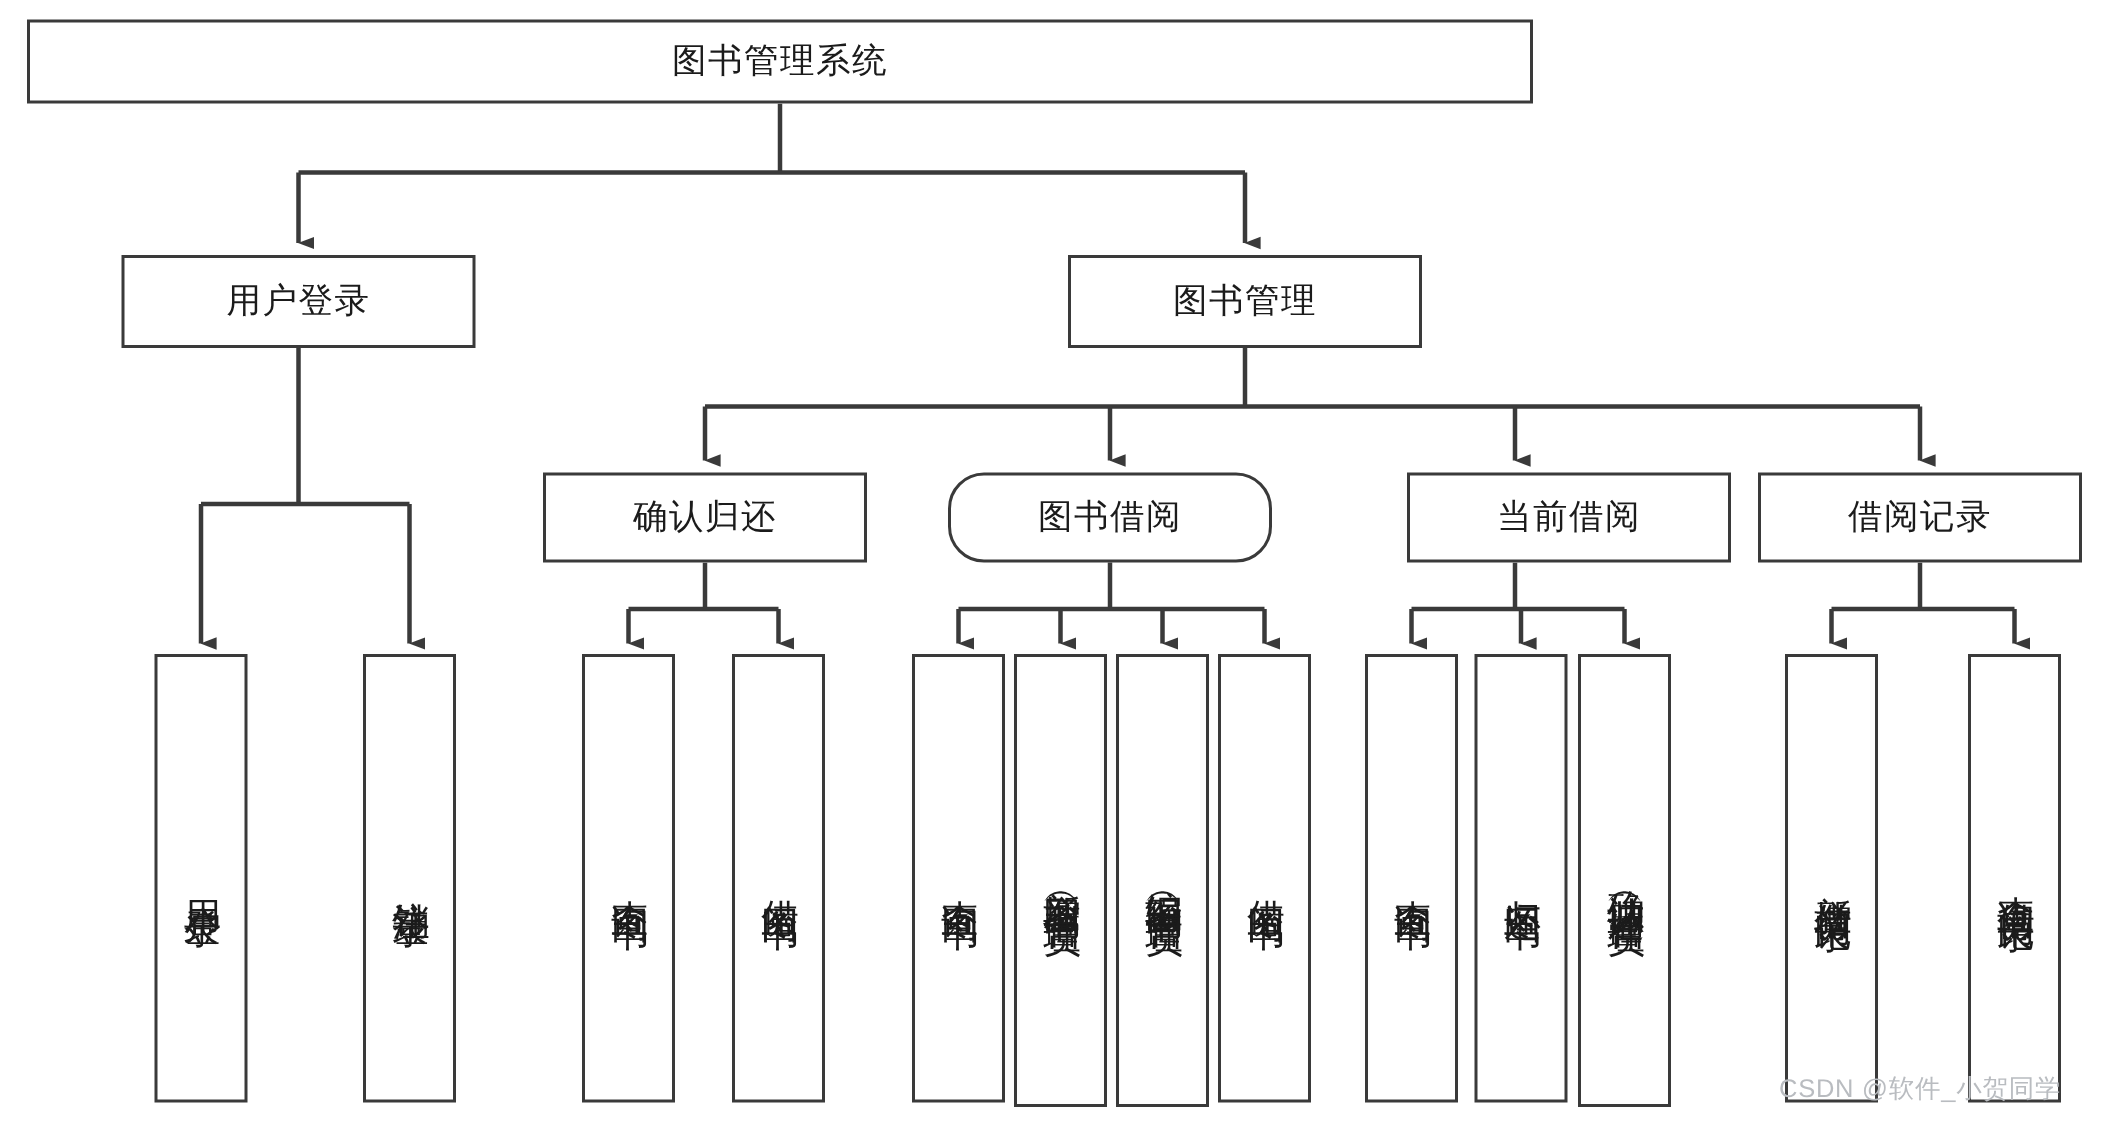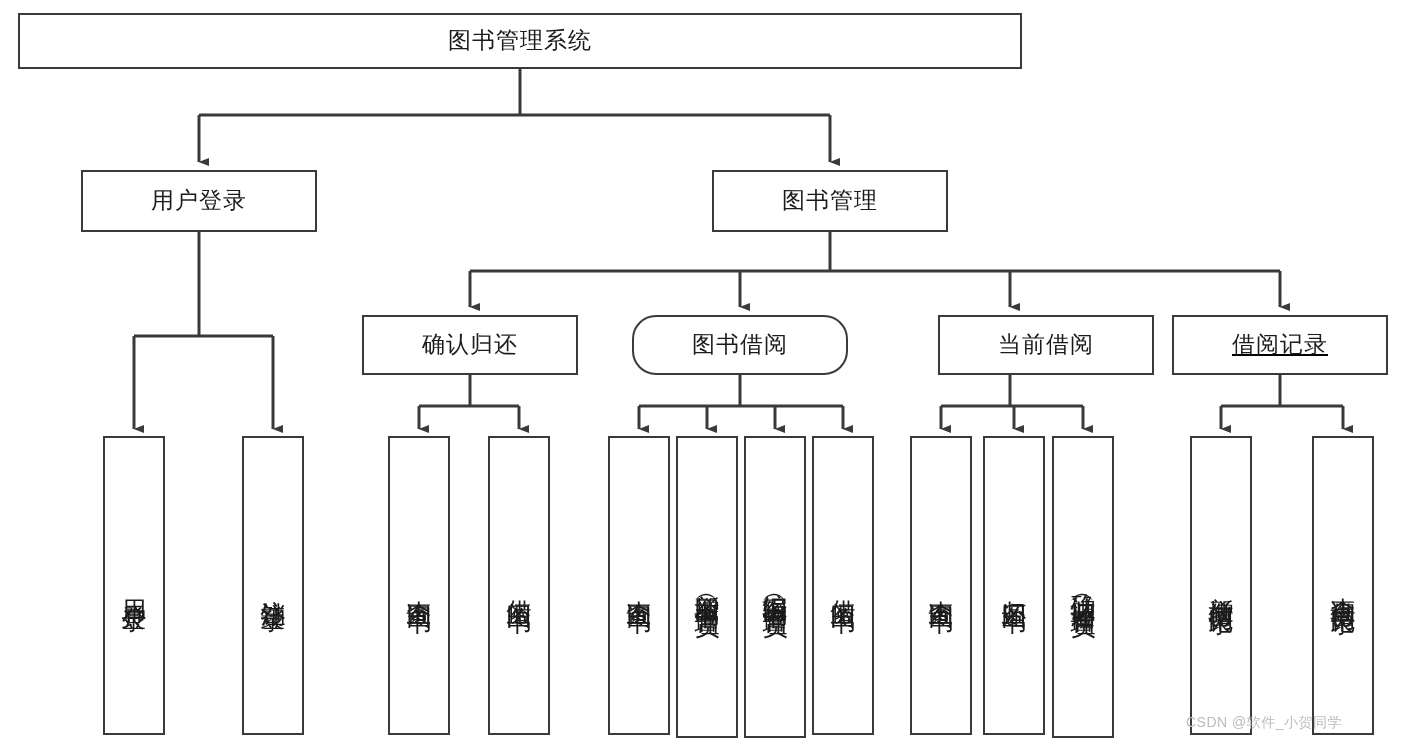--- a/index.html
+++ b/index.html
@@ -50,21 +50,21 @@
     font-size: 25px;
     writing-mode: vertical-rl;
     text-orientation: upright;
     letter-spacing: 3px;
     line-height: 1;
   }
   .watermark {
     position: absolute;
     left: 1186px;
     top: 714px;
-    font-size: 14px;
+    font-size: 17px;
     color: #b9bcc0;
     letter-spacing: 0.5px;
     white-space: nowrap;
     pointer-events: none;
     font-family: "Liberation Sans", sans-serif;
   }
 </style>
 </head>
 <body>
 
@@ -136,21 +136,21 @@
 
   <div class="node-box horiz" style="left: 362px; top: 315px; width: 216px; height: 60px;">
     <span class="node-label">确认归还</span>
   </div>
   <div class="node-box horiz" style="left: 632px; top: 315px; width: 216px; height: 60px; border-radius: 24px;">
     <span class="node-label">图书借阅</span>
   </div>
   <div class="node-box horiz" style="left: 902px; top: 315px; width: 216px; height: 60px; margin-left: 36px;">
     <span class="node-label">当前借阅</span>
   </div>
-  <div class="node-box horiz" style="left: 1172px; top: 315px; width: 216px; height: 60px; text-decoration: underline;">
+  <div class="node-box horiz" style="left: 1172px; top: 315px; width: 216px; height: 60px;">
     <span class="node-label">借阅记录</span>
   </div>
 
   <div class="node-box vert" style="left: 103px; top: 436px; width: 62px; height: 299px;">
     <span class="node-label">用户登录</span>
   </div>
   <div class="node-box vert" style="left: 242px; top: 436px; width: 62px; height: 299px;">
     <span class="node-label">注销登录</span>
   </div>
   <div class="node-box vert" style="left: 388px; top: 436px; width: 62px; height: 299px;">

